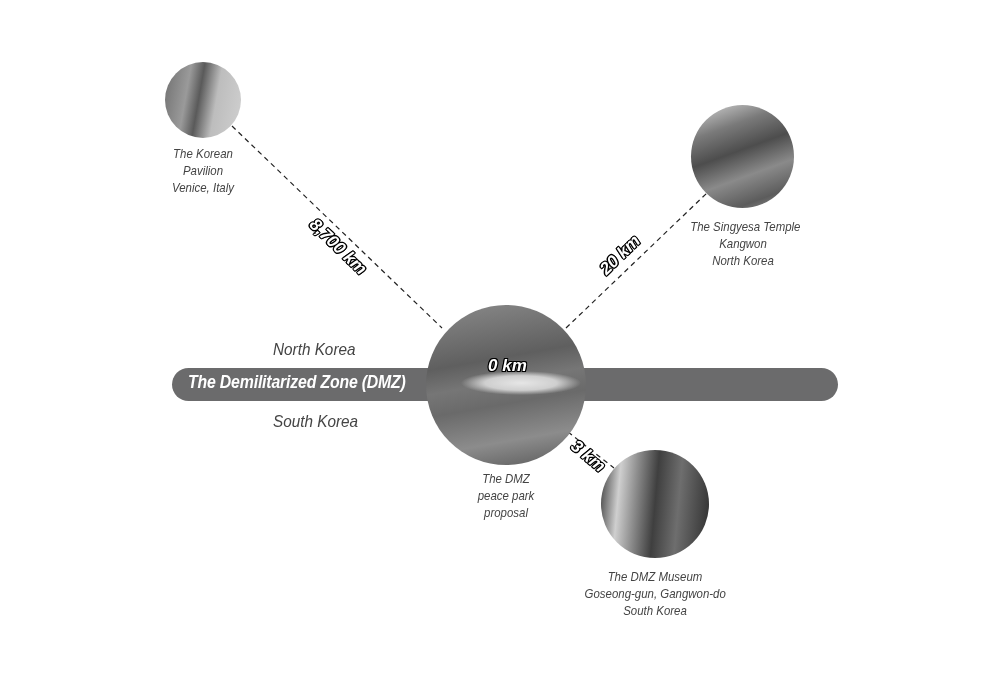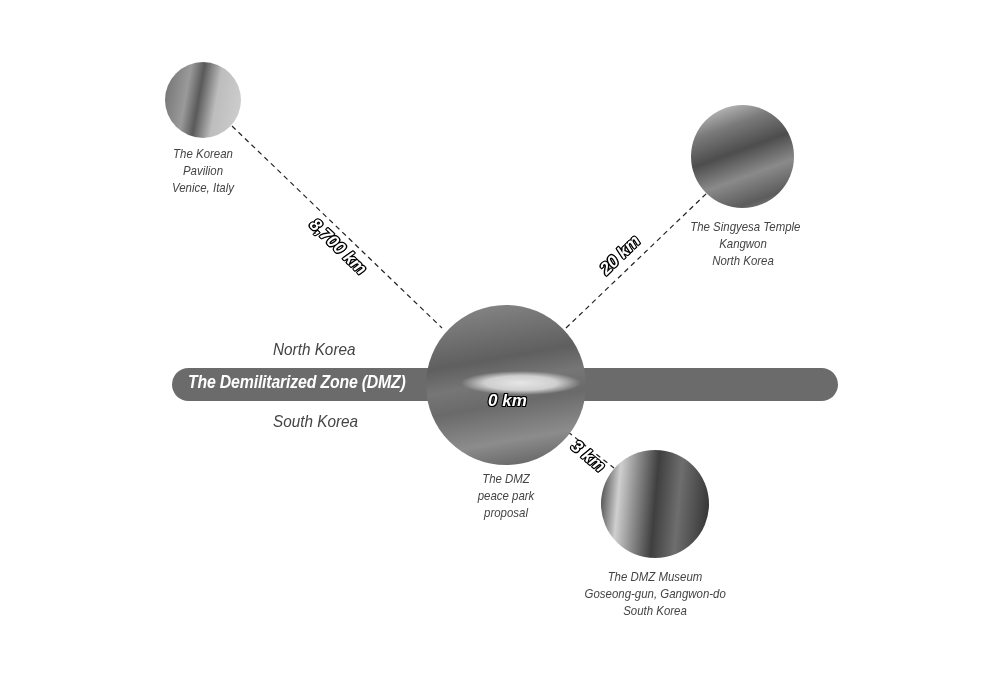--- a/index.html
+++ b/index.html
@@ -33,21 +33,21 @@
 <div class="bar"></div>
 <div class="bar-label">The Demilitarized Zone (DMZ)</div>
 
 <div class="region" style="left:273px; top:340px;">North Korea</div>
 <div class="region" style="left:273px; top:412px;">South Korea</div>
 
 <div class="circle" style="left:426px; top:305px; width:160px; height:160px;
      background:
        radial-gradient(ellipse 60px 12px at 95px 78px, #e6e6e6 0%, #cfcfcf 60%, transparent 100%),
        linear-gradient(170deg, #8a8a8a 0%, #5f5f5f 35%, #767676 48%, #6a6a6a 60%, #8c8c8c 80%, #5a5a5a 100%);"></div>
-<div class="dist" style="left:488px; top:391px;">0 km</div>
+<div class="dist" style="left:488px; top:356px;">0 km</div>
 <div class="caption" style="left:456px; top:470px; width:100px;">
   <div>The DMZ</div>
   <div>peace park</div>
   <div>proposal</div>
 </div>
 
 <div class="circle" style="left:165px; top:62px; width:76px; height:76px;
      background: linear-gradient(100deg, #6f6f6f 0%, #9a9a9a 30%, #5a5a5a 45%, #bdbdbd 65%, #d0d0d0 100%);"></div>
 <div class="caption" style="left:153px; top:145px; width:100px;">
   <div>The Korean</div>

